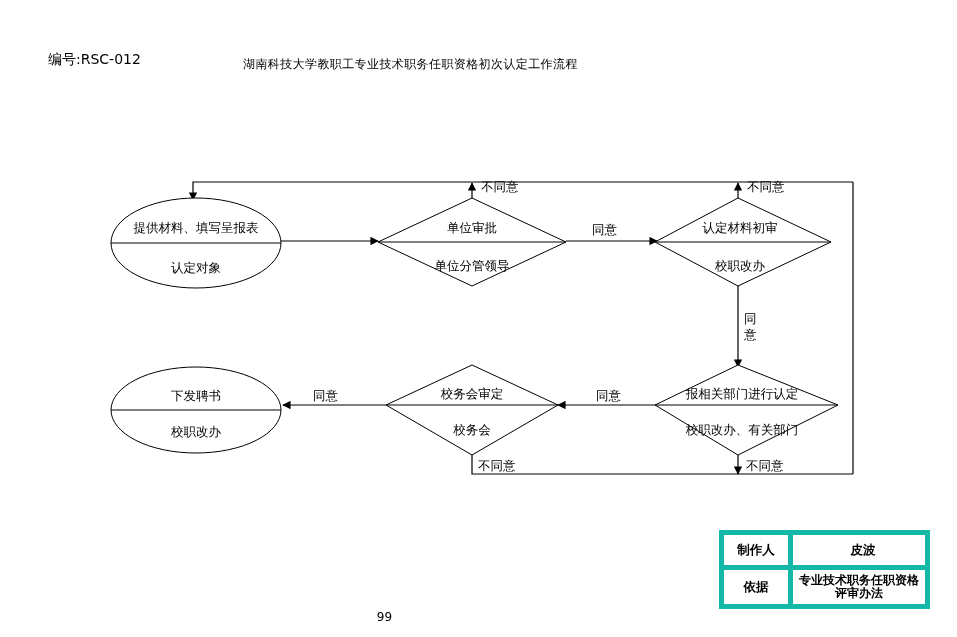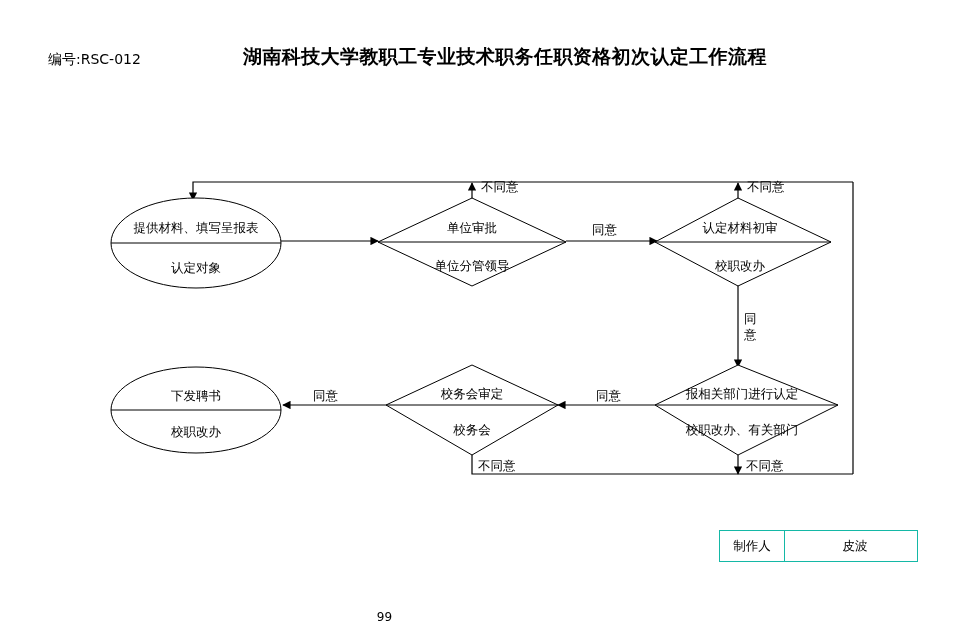--- a/index.html
+++ b/index.html
@@ -25,23 +25,23 @@
     position: absolute;
     left: 48px;
     top: 51px;
     font-size: 14px;
     letter-spacing: 0px;
     white-space: nowrap;
   }
   .doc-title {
     position: absolute;
     left: 243px;
-    top: 44px;
-    font-size: 19px;
-    font-weight: bold;
+    top: 56px;
+    font-size: 12px;
+    font-weight: normal;
     letter-spacing: 0.4px;
     white-space: nowrap;
   }
   #flow-svg {
     position: absolute;
     left: 0;
     top: 0;
   }
   .page-number {
     position: absolute;
@@ -52,25 +52,26 @@
     font-size: 12px;
   }
   .meta-table {
     position: absolute;
     left: 719px;
     top: 530px;
     border-collapse: collapse;
     font-size: 12.5px;
   }
   .meta-table td {
-    border: 1px solid #14b8a6;
+    border: 5px solid #14b8a6;
     text-align: center;
     vertical-align: middle;
     padding: 0;
     line-height: 1.15;
+    font-weight: bold;
   }
   .meta-table td.k {
     width: 64px;
     height: 30px;
   }
   .meta-table td.v {
     width: 124px;
     height: 30px;
     padding-left: 8px;
   }
@@ -178,18 +179,25 @@
     <text class="edge-label" x="478" y="470">不同意</text>
     <text class="edge-label" x="746" y="470">不同意</text>
   </svg>
 
   <table class="meta-table">
     <tbody>
       <tr>
         <td class="k">制作人</td>
         <td class="v">皮波</td>
       </tr>
+      <tr>
+        <td class="k">依据</td>
+        <td class="v two-line">
+          <div>专业技术职务任职资格</div>
+          <div>评审办法</div>
+        </td>
+      </tr>
     </tbody>
   </table>
 
   <div class="page-number">99</div>
 
 </div>
 
 </body></html>

